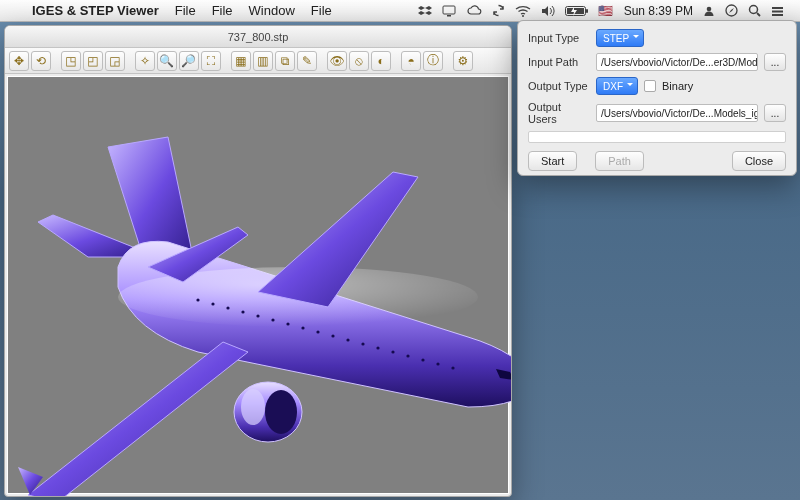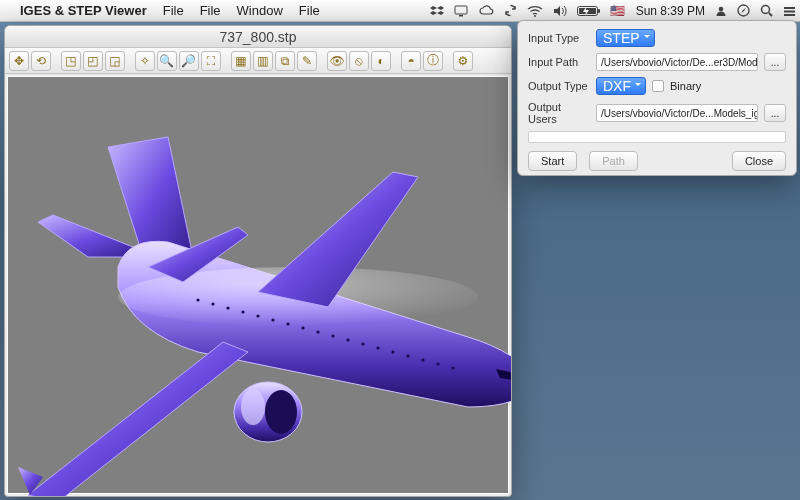--- a/index.html
+++ b/index.html
@@ -1,49 +1,49 @@
 <!DOCTYPE html>
 <html><head>
 <meta charset="utf-8">
 <style>
   * { margin:0; padding:0; box-sizing:border-box; font-family:-apple-system,"Helvetica Neue",Arial,sans-serif; }
   body { width:800px; height:500px; background:linear-gradient(180deg,#6b8fb0 0%,#4a6a88 40%,#5a7590 100%); overflow:hidden; position:relative; }
 
   
-  .menubar { height:22px; background:linear-gradient(#fdfdfd,#e9e9e9); border-bottom:1px solid #bbb; display:flex; align-items:center; font-size:13px; color:#222; padding:0 4px; gap:16px; }
+  .menubar { height:22px; background:linear-gradient(#fdfdfd,#e9e9e9); border-bottom:1px solid #bbb; display:flex; align-items:center; font-size:13px; color:#222; padding:0 16px; gap:16px; }
   .menubar .apple { font-size:14px; }
   .menubar .app { font-weight:600; }
   .menubar .right { margin-left:auto; display:flex; gap:10px; align-items:center; font-size:12px; }
   .menubar .right svg { display:block; }
 
   
   .viewer { position:absolute; left:4px; top:25px; width:508px; height:472px; background:#ececec; border:1px solid #a9a9a9; border-radius:6px 6px 4px 4px; box-shadow:0 10px 30px rgba(0,0,0,.35); display:flex; flex-direction:column; overflow:hidden; }
-  .titlebar { height:22px; background:linear-gradient(#f7f7f7,#dedede); border-bottom:1px solid #c4c4c4; display:flex; align-items:center; justify-content:center; position:relative; font-size:14px; color:#444; }
+  .titlebar { height:22px; background:linear-gradient(#f7f7f7,#dedede); border-bottom:1px solid #c4c4c4; display:flex; align-items:center; justify-content:center; position:relative; font-size:11px; color:#444; }
   .toolbar { height:26px; background:linear-gradient(#fafafa,#e6e6e6); border-bottom:1px solid #c4c4c4; display:flex; align-items:center; padding:0 4px; gap:2px; }
   .tbtn { width:20px; height:20px; border:1px solid #bdbdbd; border-radius:3px; background:linear-gradient(#fefefe,#e8e8e8); display:flex; align-items:center; justify-content:center; color:#8a6d1a; font-size:12px; cursor:pointer; }
   .tsep { width:6px; }
   .canvas { flex:1; background:#808080; position:relative; border:1px solid #fff; margin:2px; }
   .plane { position:absolute; left:-10px; top:30px; width:560px; }
 
   
   .dialog { position:absolute; right:3px; top:20px; width:280px; background:#ececec; border:1px solid #a9a9a9; border-radius:6px; box-shadow:0 10px 30px rgba(0,0,0,.4); font-size:11px; color:#222; }
   .dialog .titlebar2 { height:20px; background:linear-gradient(#f7f7f7,#dedede); border-bottom:1px solid #c4c4c4; display:flex; align-items:center; justify-content:center; position:relative; font-size:11px; border-radius:6px 6px 0 0;}
   .traffic { position:absolute; left:8px; top:5px; display:flex; gap:6px; }
   .traffic span { width:10px; height:10px; border-radius:50%; border:0.5px solid rgba(0,0,0,.25); }
   .tl-r{background:#ff5f57}.tl-y{background:#febc2e}.tl-g{background:#c9c9c9}
   .dbody { padding:8px 10px 4px 10px; }
   .row { display:flex; align-items:center; margin-bottom:6px; gap:6px; }
   .lbl { width:62px; text-align:left; color:#333; }
-  .sel { height:18px; background:linear-gradient(#6aa9ff,#2f7bf6); color:#fff; border:1px solid #2a66c8; border-radius:3px; font-size:14px; padding:0 14px 0 6px; display:flex; align-items:center; position:relative; cursor:pointer;}
+  .sel { height:18px; background:linear-gradient(#6aa9ff,#2f7bf6); color:#fff; border:1px solid #2a66c8; border-radius:3px; font-size:10px; padding:0 14px 0 6px; display:flex; align-items:center; position:relative; cursor:pointer;}
   .sel::after{content:"";position:absolute;right:4px;top:5px;border:3px solid transparent;border-top-color:#fff;}
   .txt { flex:1; height:18px; background:#fff; border:1px solid #bcbcbc; border-radius:2px; font-size:10px; padding:0 4px; display:flex; align-items:center; white-space:nowrap; overflow:hidden; }
   .dots { width:22px; height:18px; background:linear-gradient(#fefefe,#e4e4e4); border:1px solid #bcbcbc; border-radius:3px; font-size:10px; display:flex; align-items:center; justify-content:center; cursor:pointer;}
   .chk { width:12px;height:12px;border:1px solid #aaa;border-radius:2px;background:#fff; }
   .progress { height:12px; background:#fff; border:1px solid #cfcfcf; border-radius:2px; margin:4px 0 8px 0;}
-  .footer { display:flex; gap:12px;margin-top:8px; }
+  .footer { display:flex; gap:18px;margin-top:8px; }
   .btn { height:20px; padding:0 12px; background:linear-gradient(#fefefe,#e6e6e6); border:1px solid #bcbcbc; border-radius:4px; font-size:11px; display:flex; align-items:center; cursor:pointer;}
   .btn.disabled{color:#aaa; cursor:default;}
 </style>
 </head>
 <body>
 
 <div class="menubar">
   <span class="apple"></span>
   <span class="app">IGES &amp; STEP Viewer</span>
   <span>File</span>

